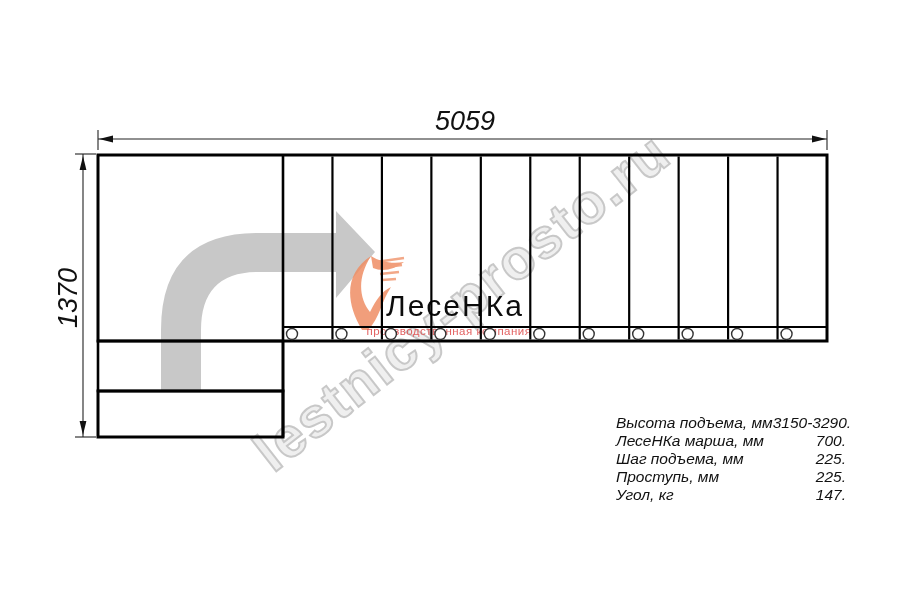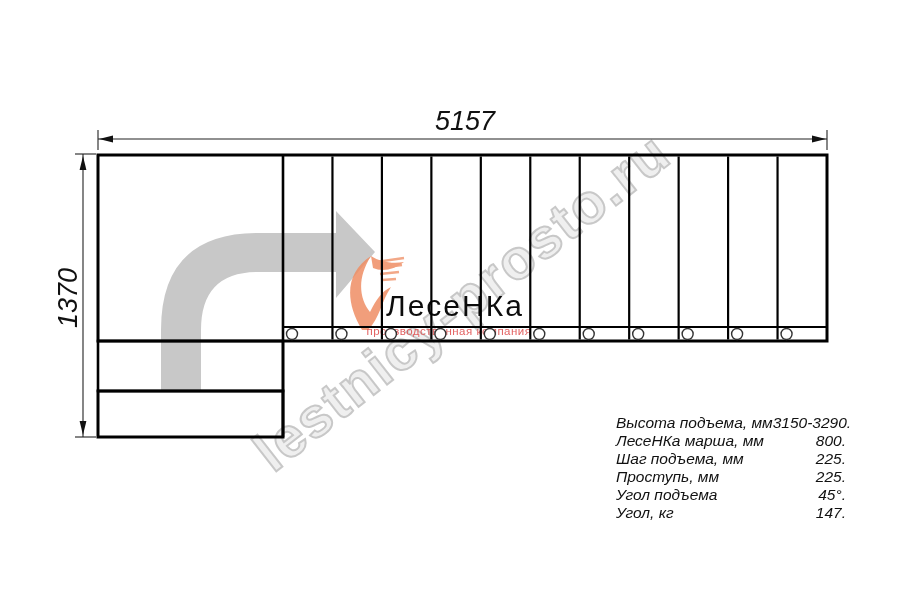--- a/index.html
+++ b/index.html
@@ -122,43 +122,39 @@
       <line x1="83" y1="154" x2="83" y2="437"></line>
     </g>
     <g fill="#111" stroke="none">
       <polygon points="99,139 113,135.6 113,142.4"></polygon>
       <polygon points="826,139 812,135.6 812,142.4"></polygon>
       <polygon points="83,156 79.6,170 86.4,170"></polygon>
       <polygon points="83,435 79.6,421 86.4,421"></polygon>
     </g>
   </svg>
 
-  <div id="dim-width-label" class="dim-label">5157</div>
+  <div id="dim-width-label" class="dim-label">5059</div>
   <div id="dim-height-label" class="dim-label">1370</div>
 
   <div id="spec-table">
     <div class="spec-row">
       <span class="spec-label">Высота подъема, мм</span>
       <span class="spec-value">3150-3290.</span>
     </div>
     <div class="spec-row">
       <span class="spec-label">ЛесеНКа марша, мм</span>
-      <span class="spec-value">800.</span>
+      <span class="spec-value">700.</span>
     </div>
     <div class="spec-row">
       <span class="spec-label">Шаг подъема, мм</span>
       <span class="spec-value">225.</span>
     </div>
     <div class="spec-row">
       <span class="spec-label">Проступь, мм</span>
       <span class="spec-value">225.</span>
     </div>
     <div class="spec-row">
-      <span class="spec-label">Угол подъема</span>
-      <span class="spec-value">45°.</span>
-    </div>
-    <div class="spec-row">
       <span class="spec-label">Угол, кг</span>
       <span class="spec-value">147.</span>
     </div>
   </div>
 
 </div>
 
 </body></html>

